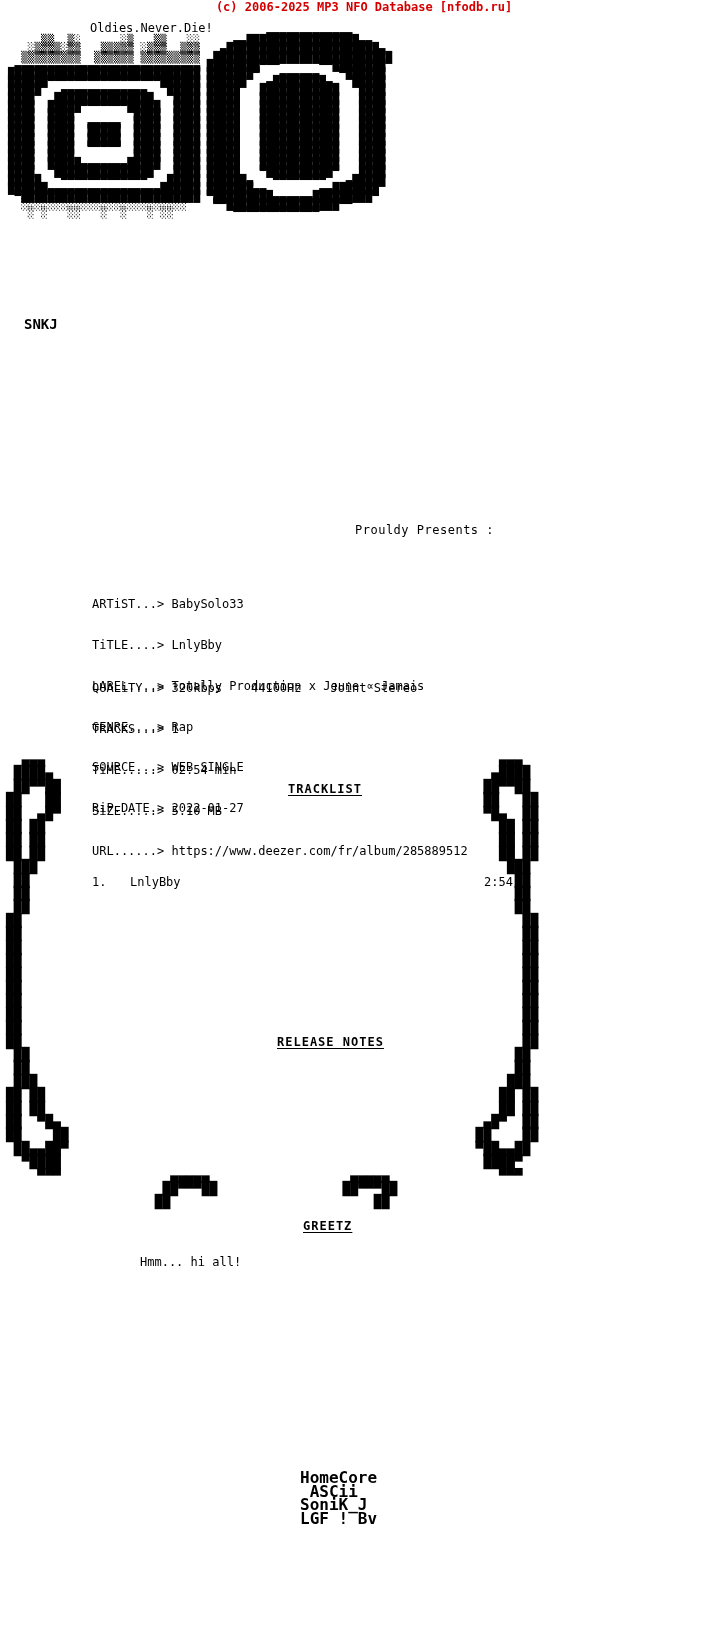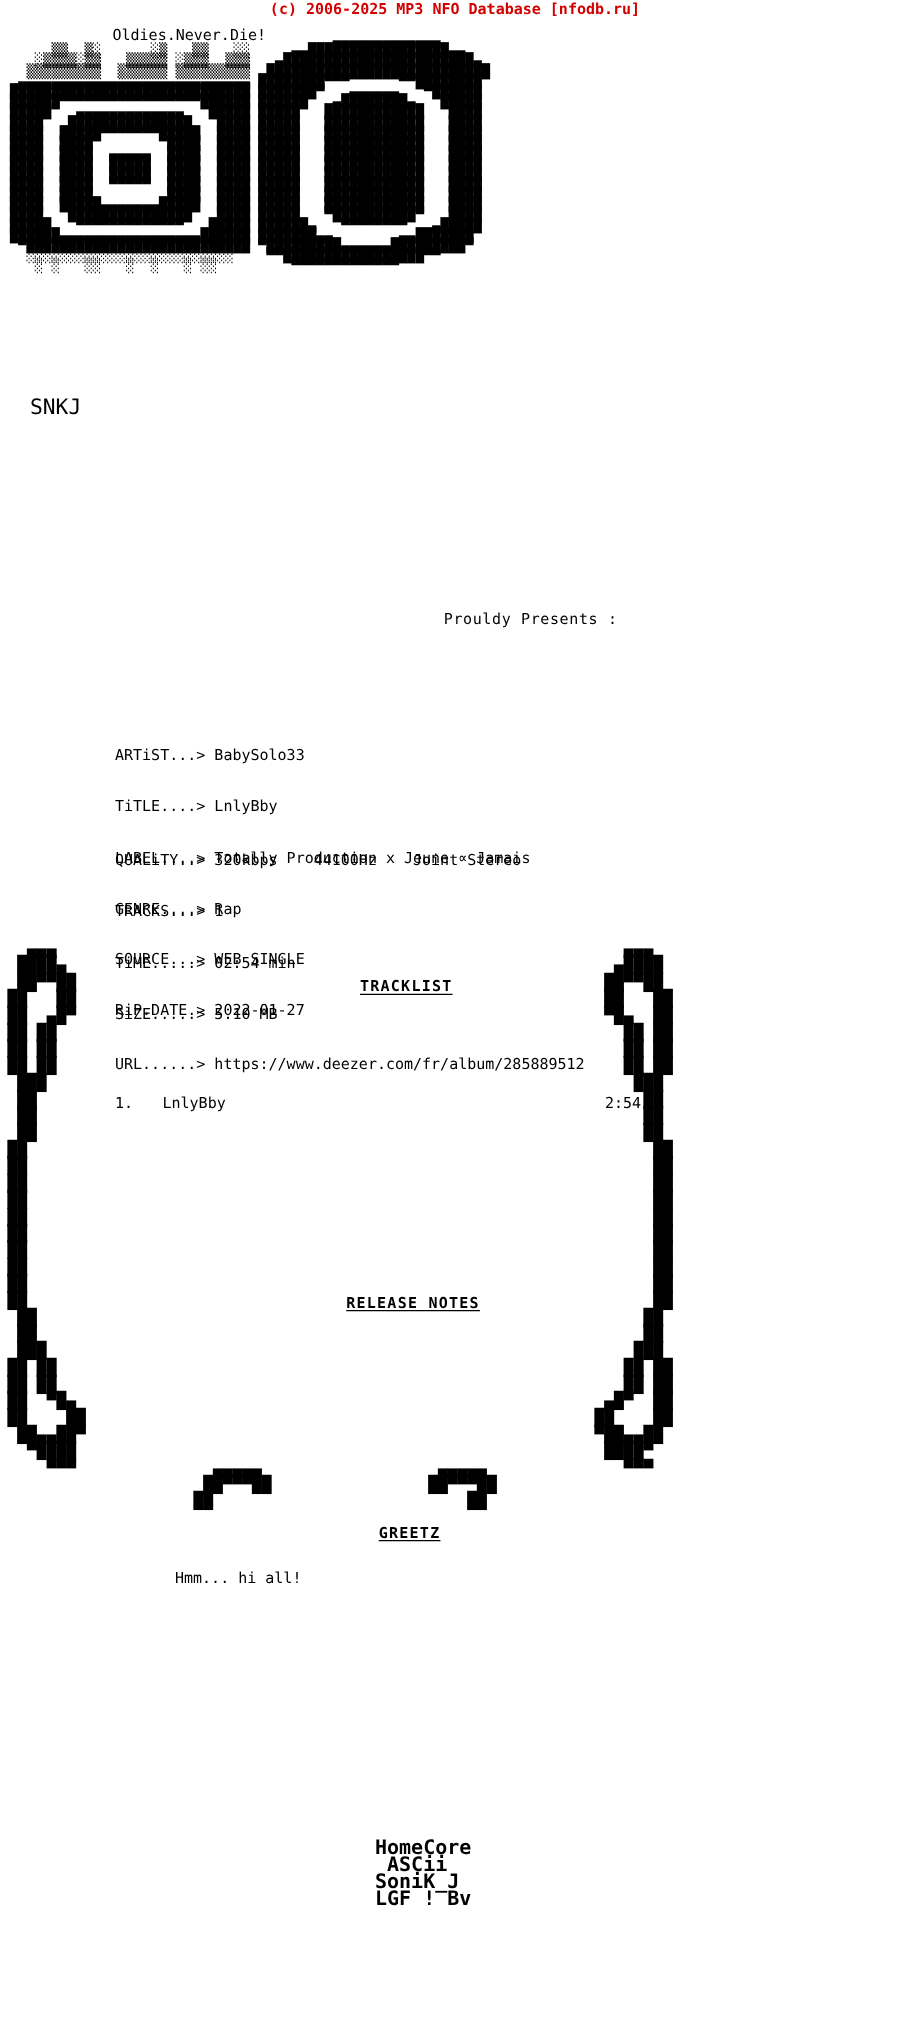--- a/index.html
+++ b/index.html
@@ -41,22 +41,22 @@
     font-size: 12px;
     font-weight: normal;
     color: #000;
     letter-spacing: 0px;
   }
   .snkj {
     position: absolute;
     top: 316px;
     left: 24px;
     font-family: "DejaVu Sans Mono", monospace;
-    font-size: 17px;
-    font-weight: normal;
+    font-size: 14px;
+    font-weight: bold;
     color: #000;
   }
 
   
   .ascii {
     position: absolute;
     white-space: pre;
     font-family: "DejaVu Sans Mono", monospace;
     color: #000;
     letter-spacing: 0px;
@@ -72,21 +72,21 @@
     top: 740px;
     left: 6px;
     font-size: 13px;
     line-height: 13.4px;
     font-weight: bold;
   }
 
   
   .presents {
     position: absolute;
-    top: 488px;
+    top: 523px;
     left: 355px;
     font-size: 12px;
     letter-spacing: 0.5px;
     text-align: center;
   }
   .info-block {
     position: absolute;
     top: 571px;
     left: 92px;
     font-size: 12px;

